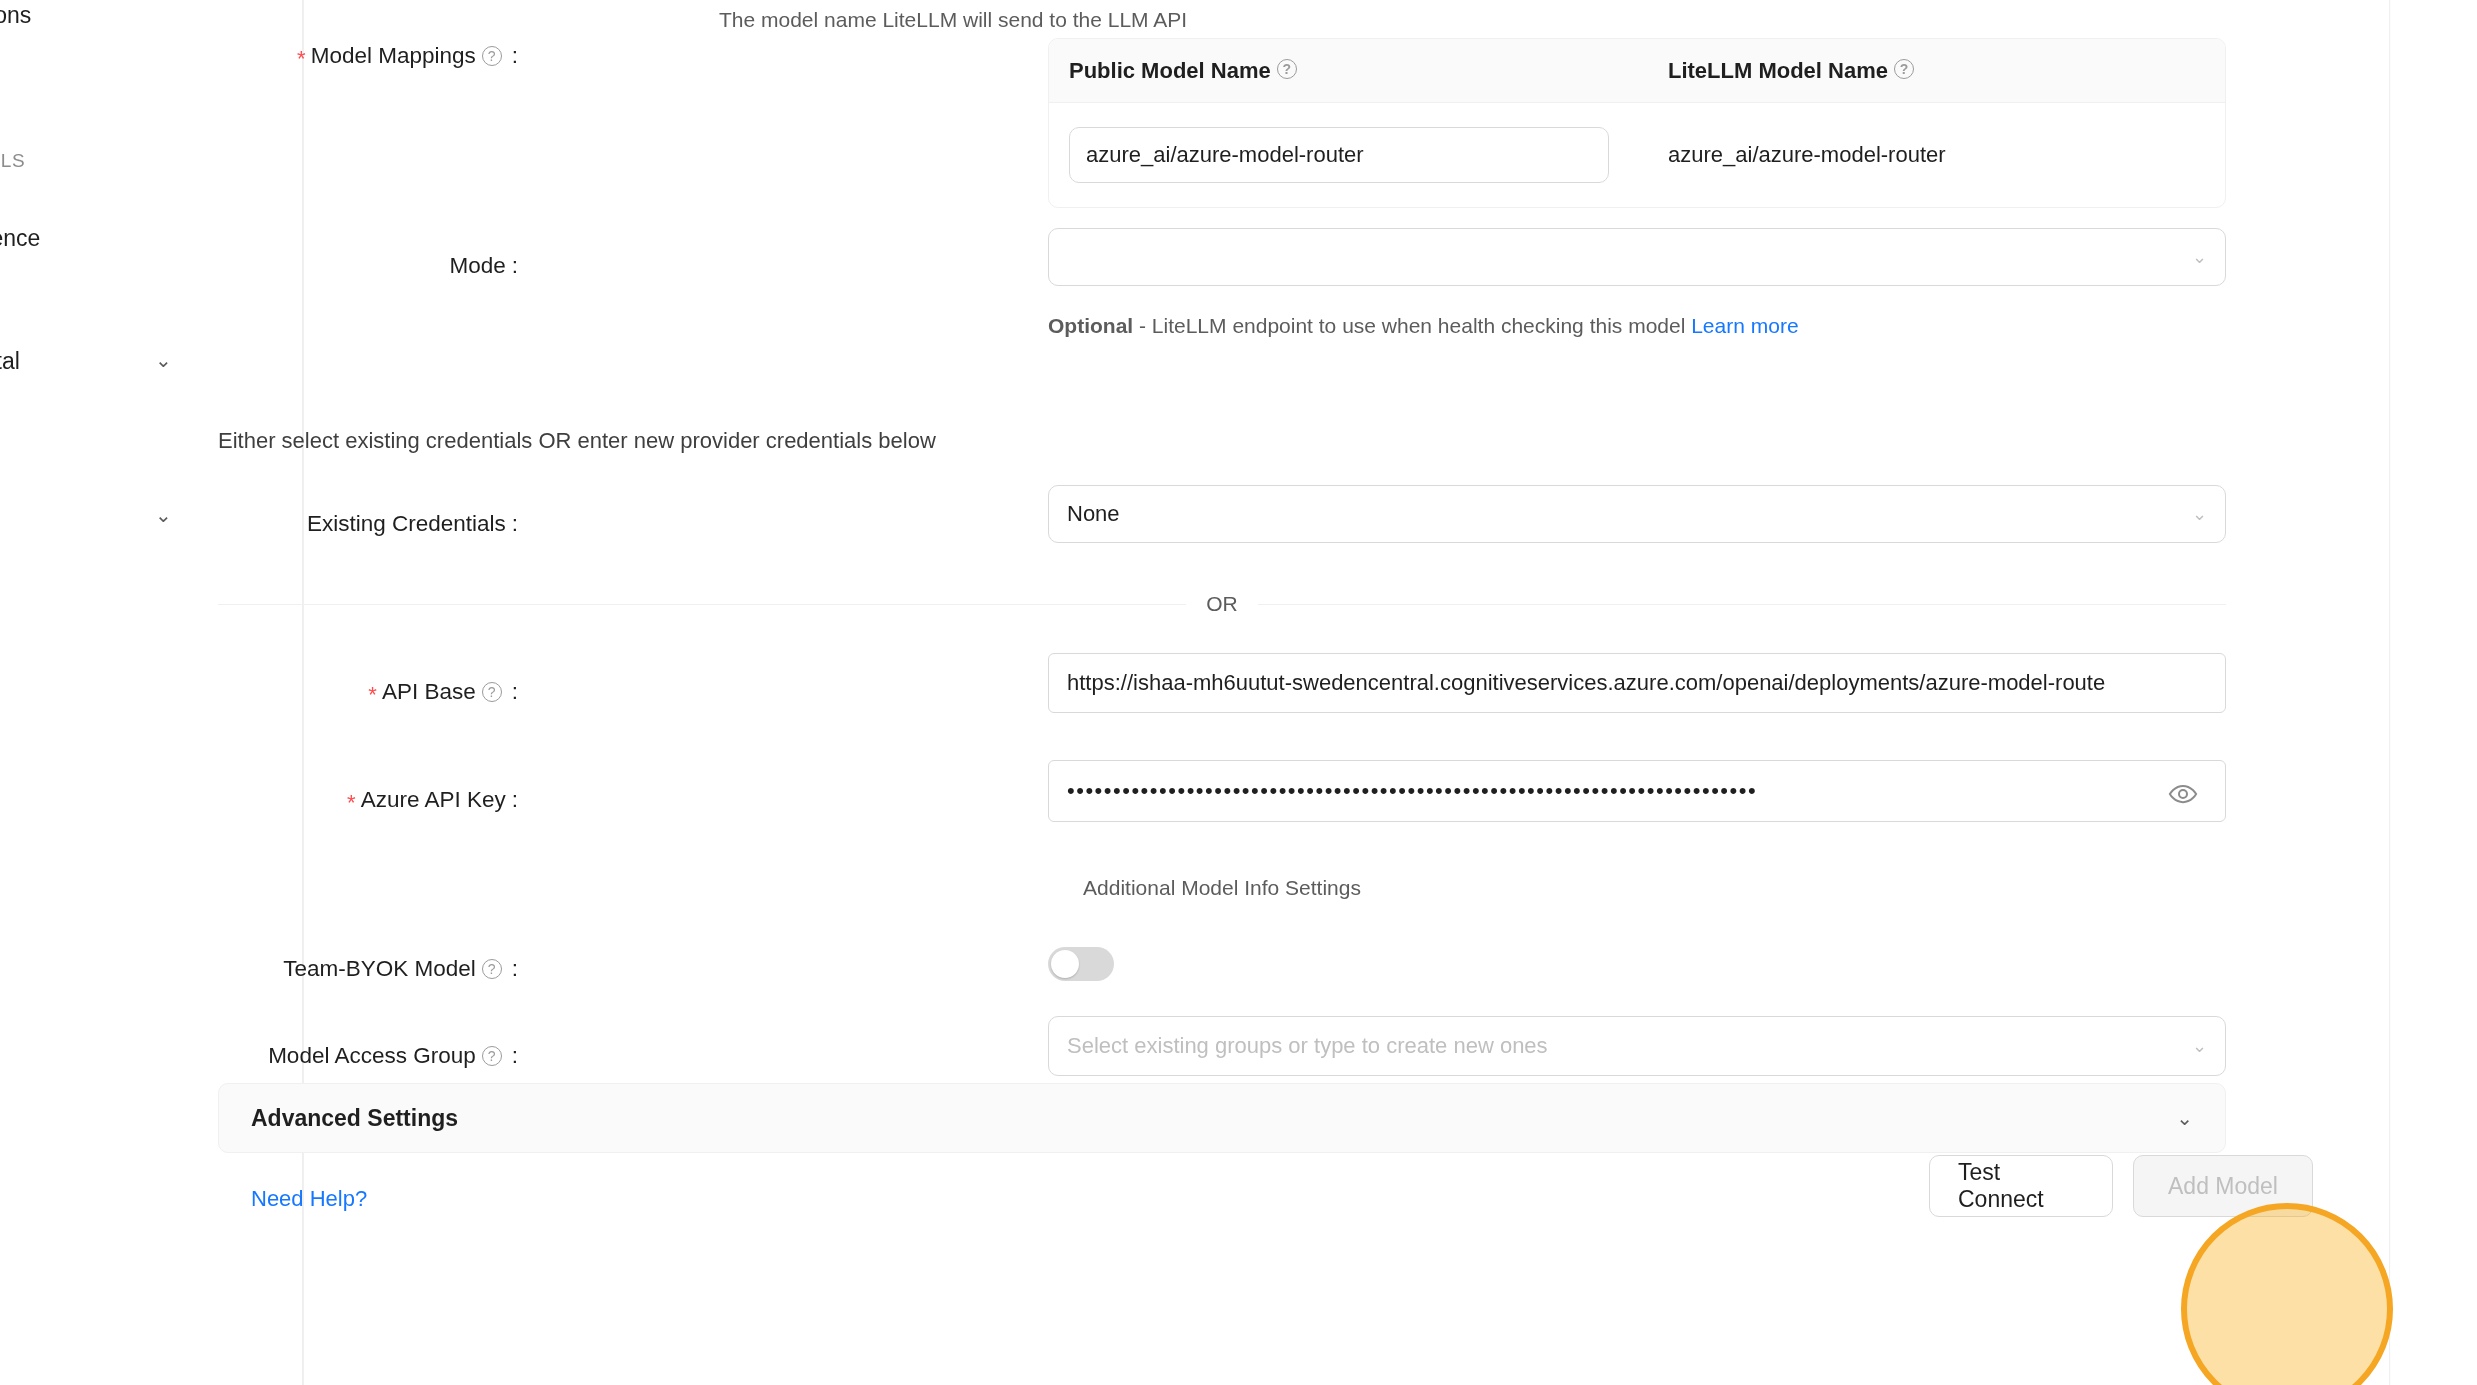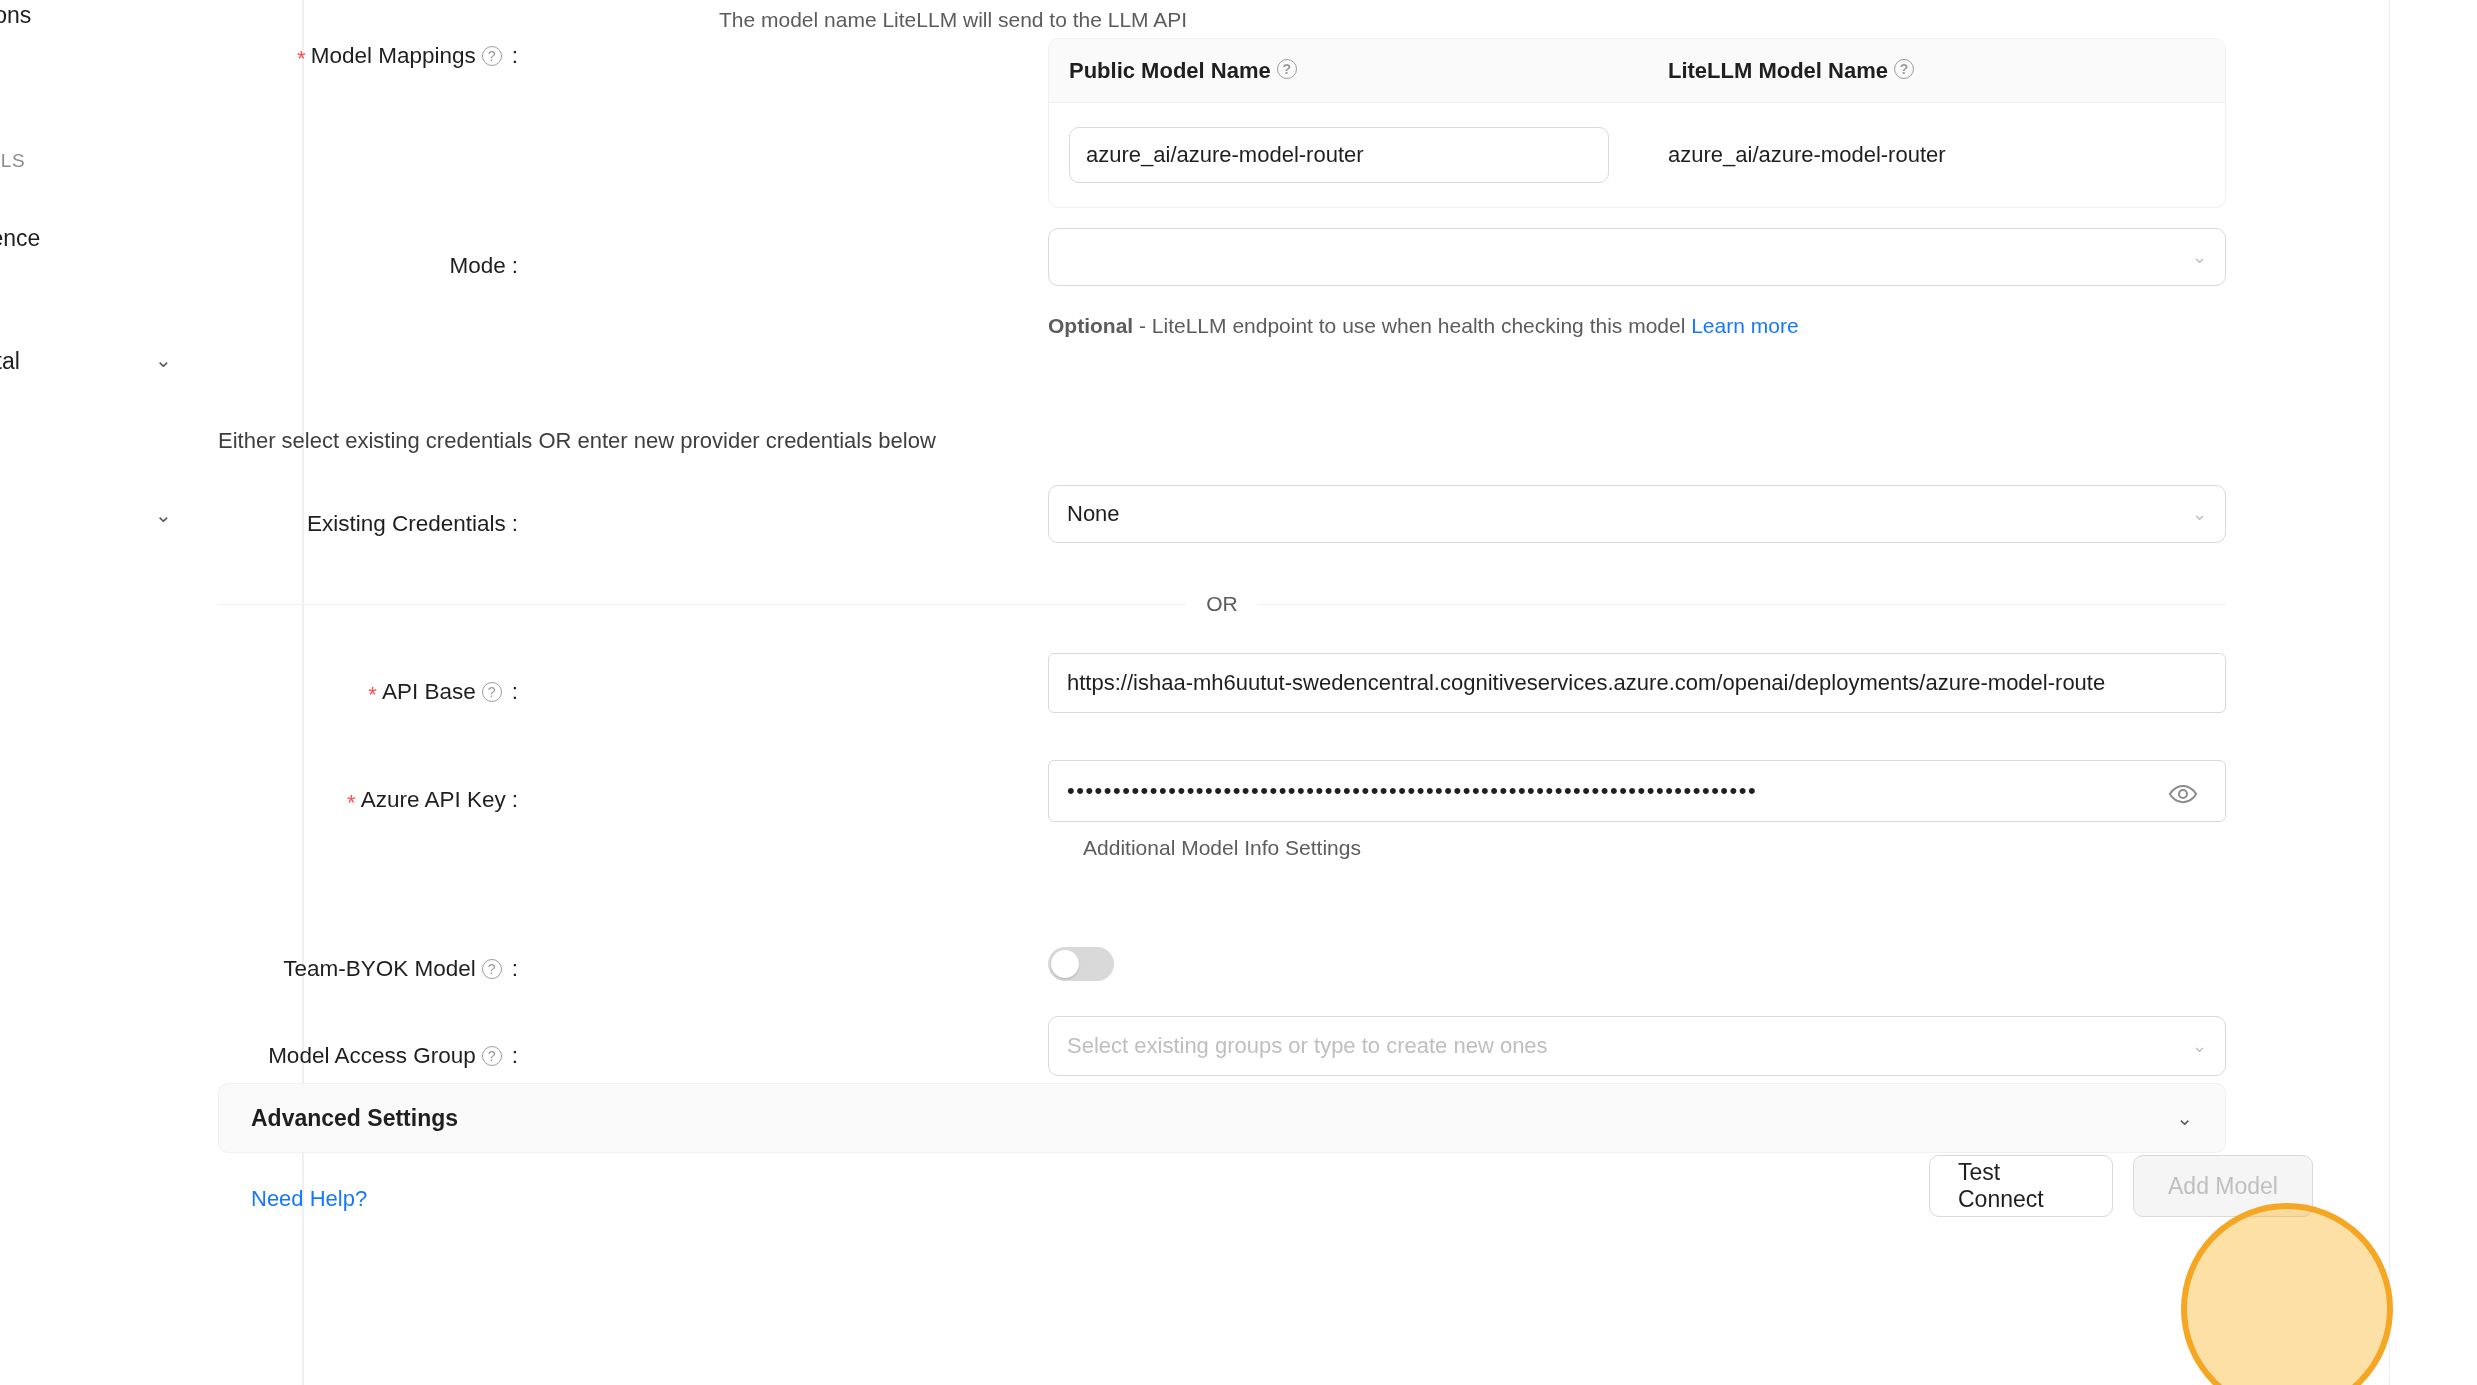--- a/index.html
+++ b/index.html
@@ -381,21 +381,21 @@
     <div class="input" style="left:744px; top:800px; width:1178px; height:62px;">
       <span class="dots">•••••••••••••••••••••••••••••••••••••••••••••••••••••••••••••••••••••••••••</span>
     </div>
     <div class="eye" style="left:1864px; top:819px;">
       <svg width="30" height="30" viewBox="0 0 24 24" fill="none" stroke="#8c8c8c" stroke-width="1.6">
         <path d="M1.5 12S5 5.5 12 5.5 22.5 12 22.5 12 19 18.5 12 18.5 1.5 12 1.5 12Z"></path>
         <circle cx="12" cy="12" r="3.2"></circle>
       </svg>
     </div>
 
-    <div class="divider" style="left:-86px; top:876px; width:2008px;flex-direction:column;">
+    <div class="divider" style="left:-86px; top:916px; width:2008px;flex-direction:column;">
       <span class="line"></span>
       <span class="txt">Additional Model Info Settings</span>
       <span class="line"></span>
     </div>
 
     <div class="label" style="left:-86px; top:996px; width:300px; text-align:right;">
       <span>Team-BYOK Model</span><span class="qmark">?</span><span class="colon">:</span>
     </div>
     <div class="toggle" style="left:744px; top:987px;">
       <div class="knob"></div>

